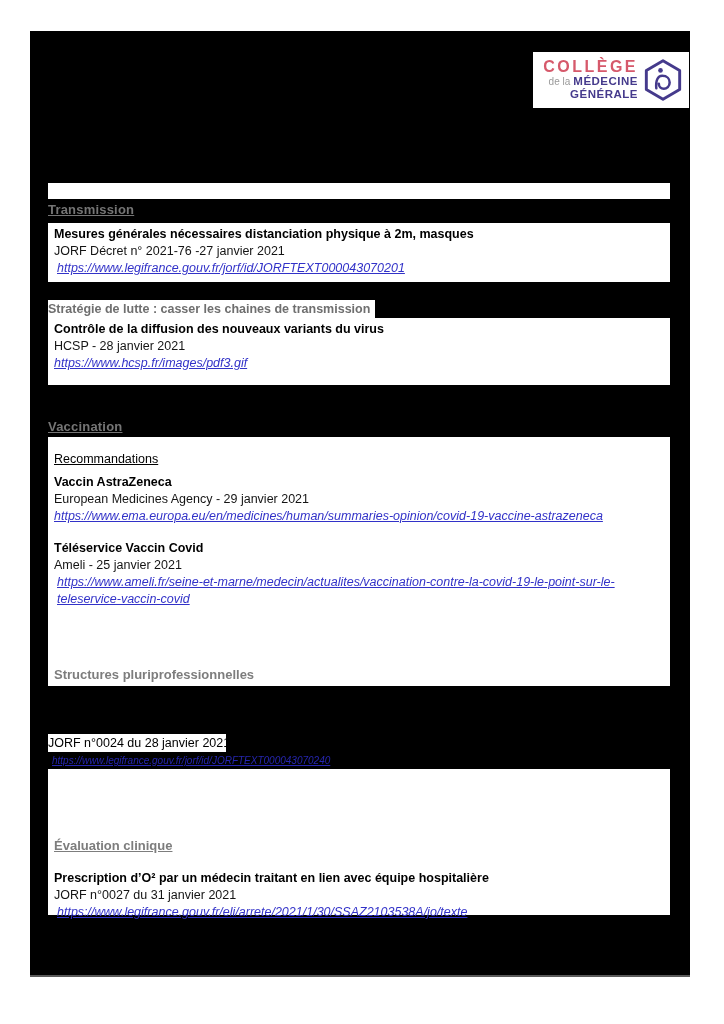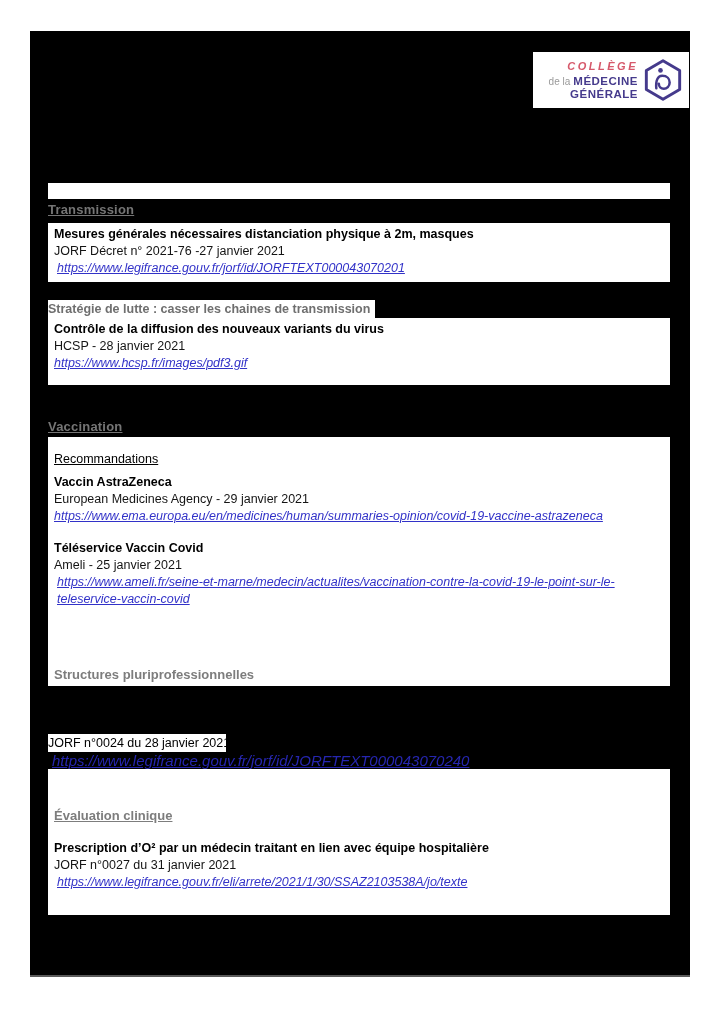--- a/index.html
+++ b/index.html
@@ -31,24 +31,23 @@
     background: #ffffff;
     display: flex;
     align-items: center;
     justify-content: flex-end;
     padding: 4px 6px 4px 4px;
     gap: 5px;
   }
   .logo-text { text-align: right; line-height: 13px; white-space: nowrap; }
   .logo-college {
     color: #d6596b;
-    font-size: 11px;
+    font-size: 16px;
     font-weight: bold;
     letter-spacing: 2.5px;
-    font-style: italic;
   }
   .logo-dela { color: #9a9a9a; font-size: 10px; font-weight: normal; margin-right: 3px; letter-spacing: 0; }
   .logo-purple { color: #453a8c; font-size: 11.5px; font-weight: bold; letter-spacing: 0.5px; }
   .logo-hex { flex: 0 0 auto; }
   
   .white-bar { position: absolute; background: #ffffff; }
   .h-gray-onblack {
     position: absolute;
     color: #757575;
     font-size: 13px;
@@ -77,21 +76,21 @@
     background: #ffffff;
     font-size: 12.5px;
     line-height: 18px;
     padding: 0 0;
     white-space: nowrap;
   }
   .highlight-gray { color: #6f6f6f; font-weight: bold; }
   .highlight-black { color: #000000; }
   .link-on-black {
     position: absolute;
-    font-size: 15px;
+    font-size: 10px;
     line-height: 16px;
     color: #2626b0;
     font-style: italic;
     text-decoration: underline;
     white-space: nowrap;
   }
   .sub-underline { text-decoration: underline; color: #000000; }
   .gap-block { margin-top: 6px; }
   .gap-block2 { margin-top: 15px; }
   .structures-footer {
@@ -163,21 +162,21 @@
         <div class="t-meta">Ameli - 25 janvier 2021</div>
         <a class="t-link" href="#" style="padding-left:3px;" title="https://www.ameli.fr/seine-et-marne/medecin/actualites/vaccination-contre-la-covid-19-le-point-sur-le-teleservice-vaccin-covid">https://www.ameli.fr/seine-et-marne/medecin/actualites/vaccination-contre-la-covid-19-le-point-sur-le-teleservice-vaccin-covid</a>
       </div>
 
       <div class="structures-footer">Structures pluriprofessionnelles</div>
     </div>
 
     <div class="highlight-bar highlight-black" style="left:18px; top:703px; width:178px; height:18px;">JORF n°0024 du 28 janvier 2021</div>
     <a class="link-on-black" href="#" style="left:22px; top:722px;" title="https://www.legifrance.gouv.fr/jorf/id/JORFTEXT000043070240">https://www.legifrance.gouv.fr/jorf/id/JORFTEXT000043070240</a>
 
-    <div class="block" style="left:18px; top:738px; width:622px; height:146px; padding-top:38px;">
+    <div class="block" style="left:18px; top:738px; width:622px; height:146px; padding-top:68px;">
       <div class="eval-heading">Évaluation clinique</div>
       <div>
         <div class="t-title">Prescription d’O² par un médecin traitant en lien avec équipe hospitalière</div>
         <div class="t-meta">JORF n°0027 du 31 janvier 2021</div>
         <a class="t-link" href="#" style="padding-left:3px;" title="https://www.legifrance.gouv.fr/eli/arrete/2021/1/30/SSAZ2103538A/jo/texte">https://www.legifrance.gouv.fr/eli/arrete/2021/1/30/SSAZ2103538A/jo/texte</a>
       </div>
     </div>
 
   </div>
 </div>

